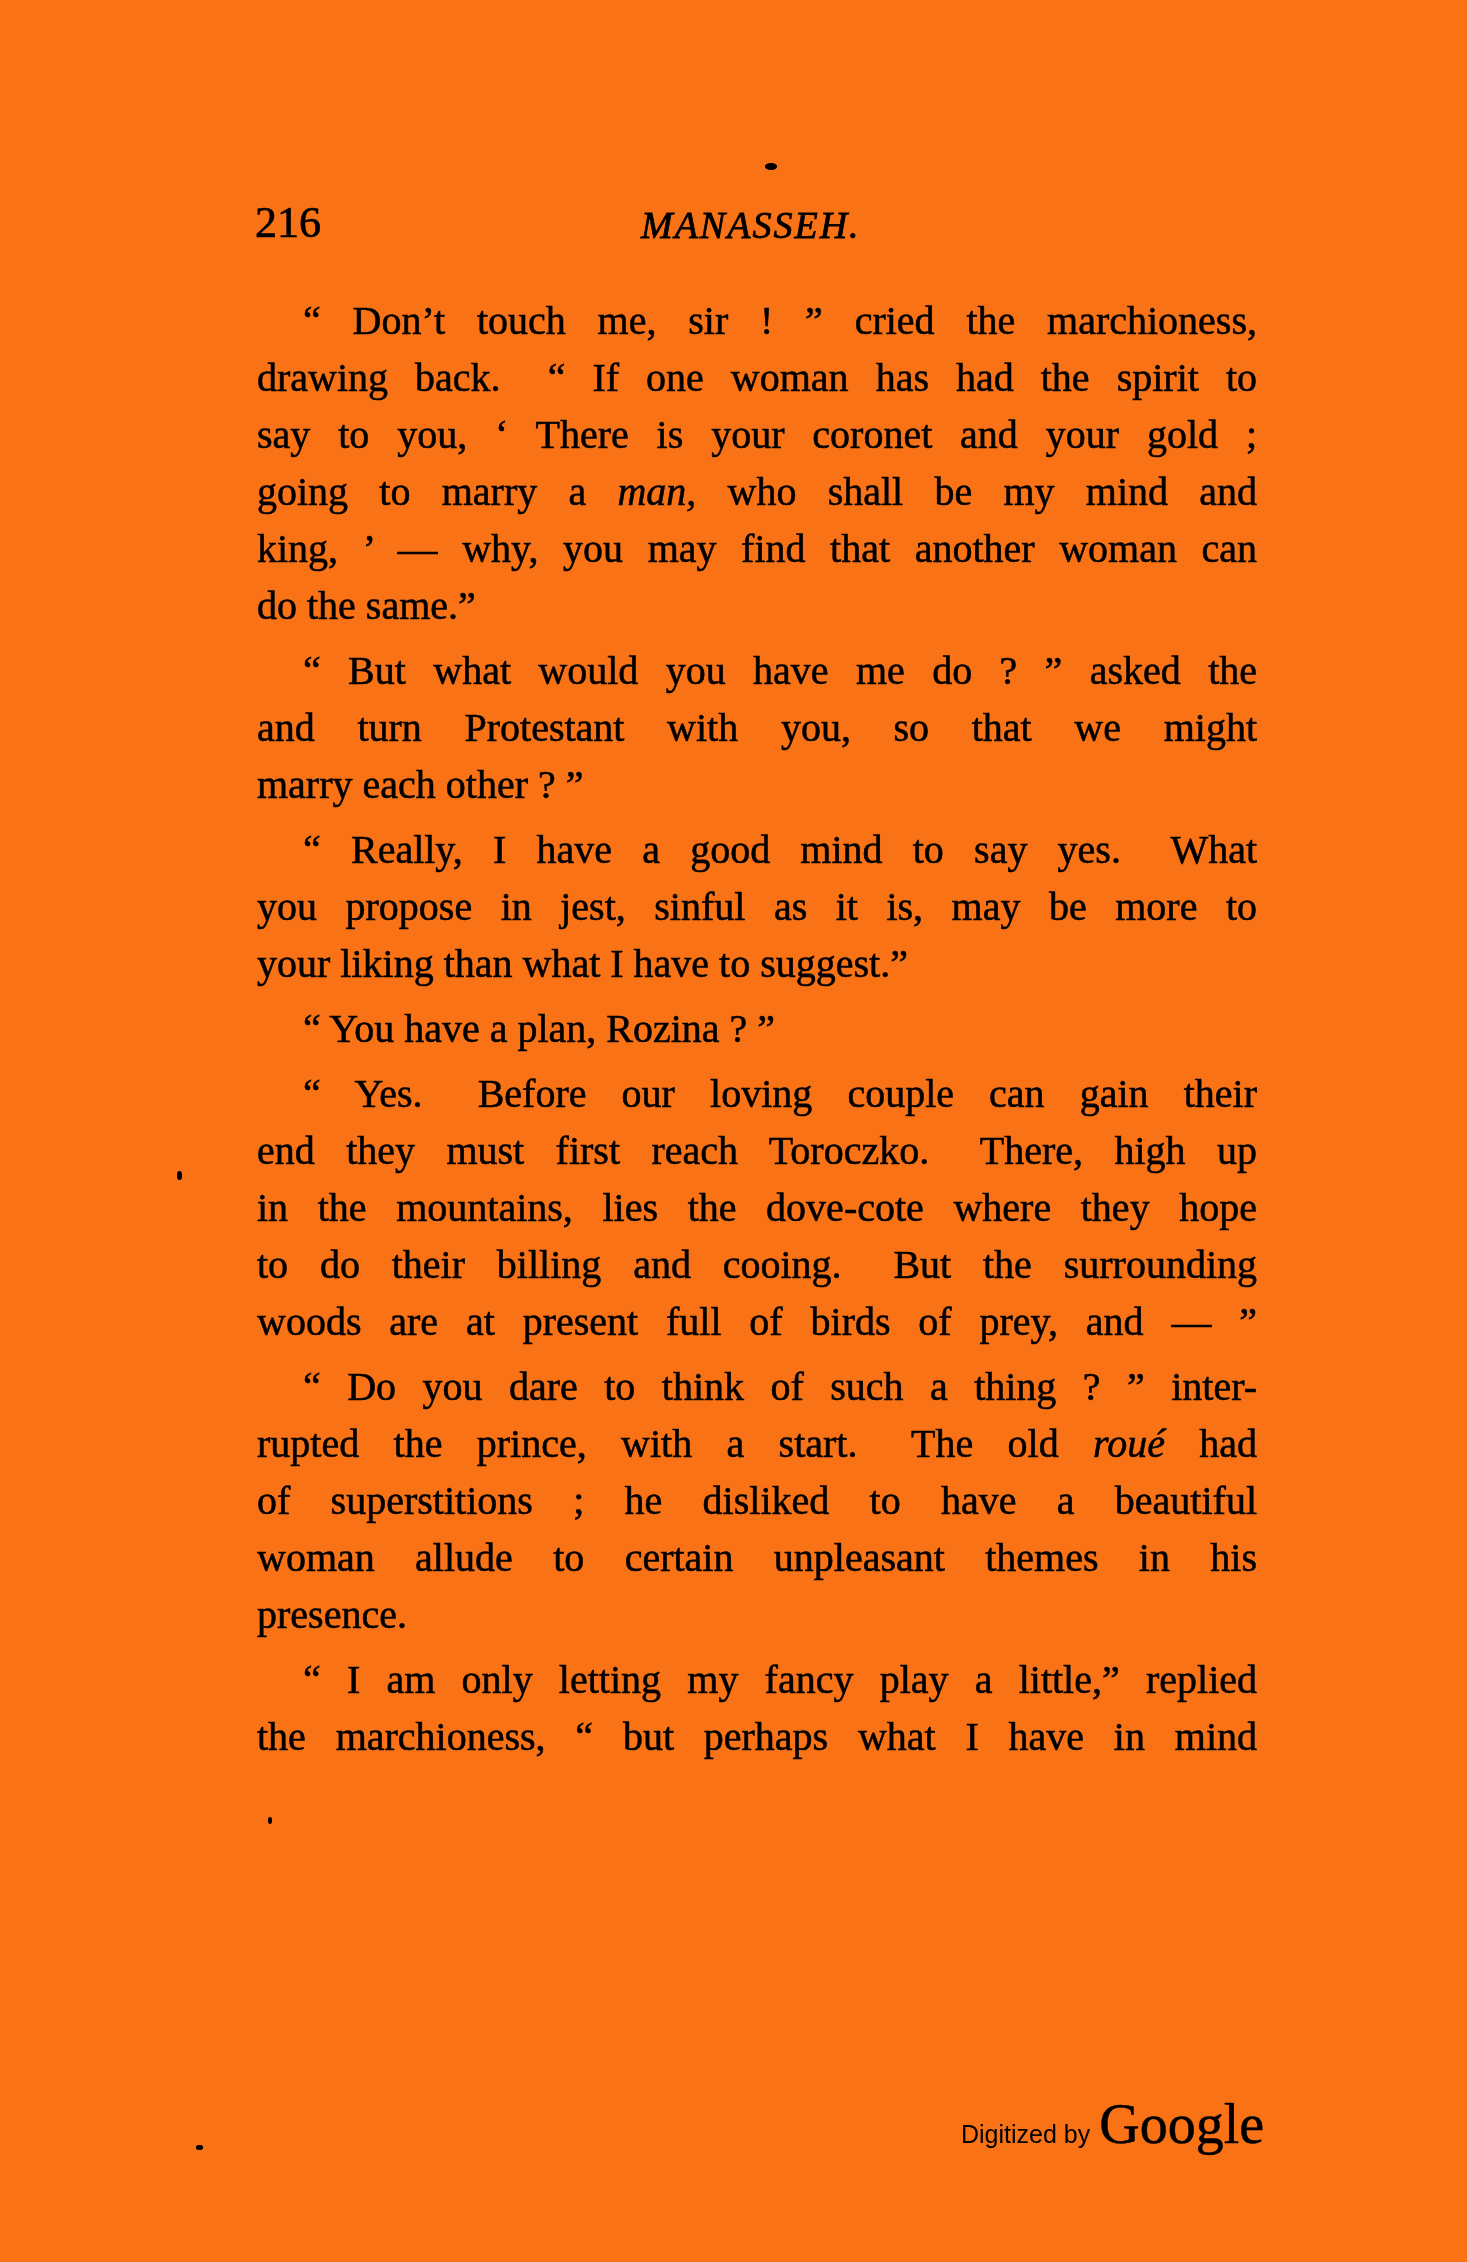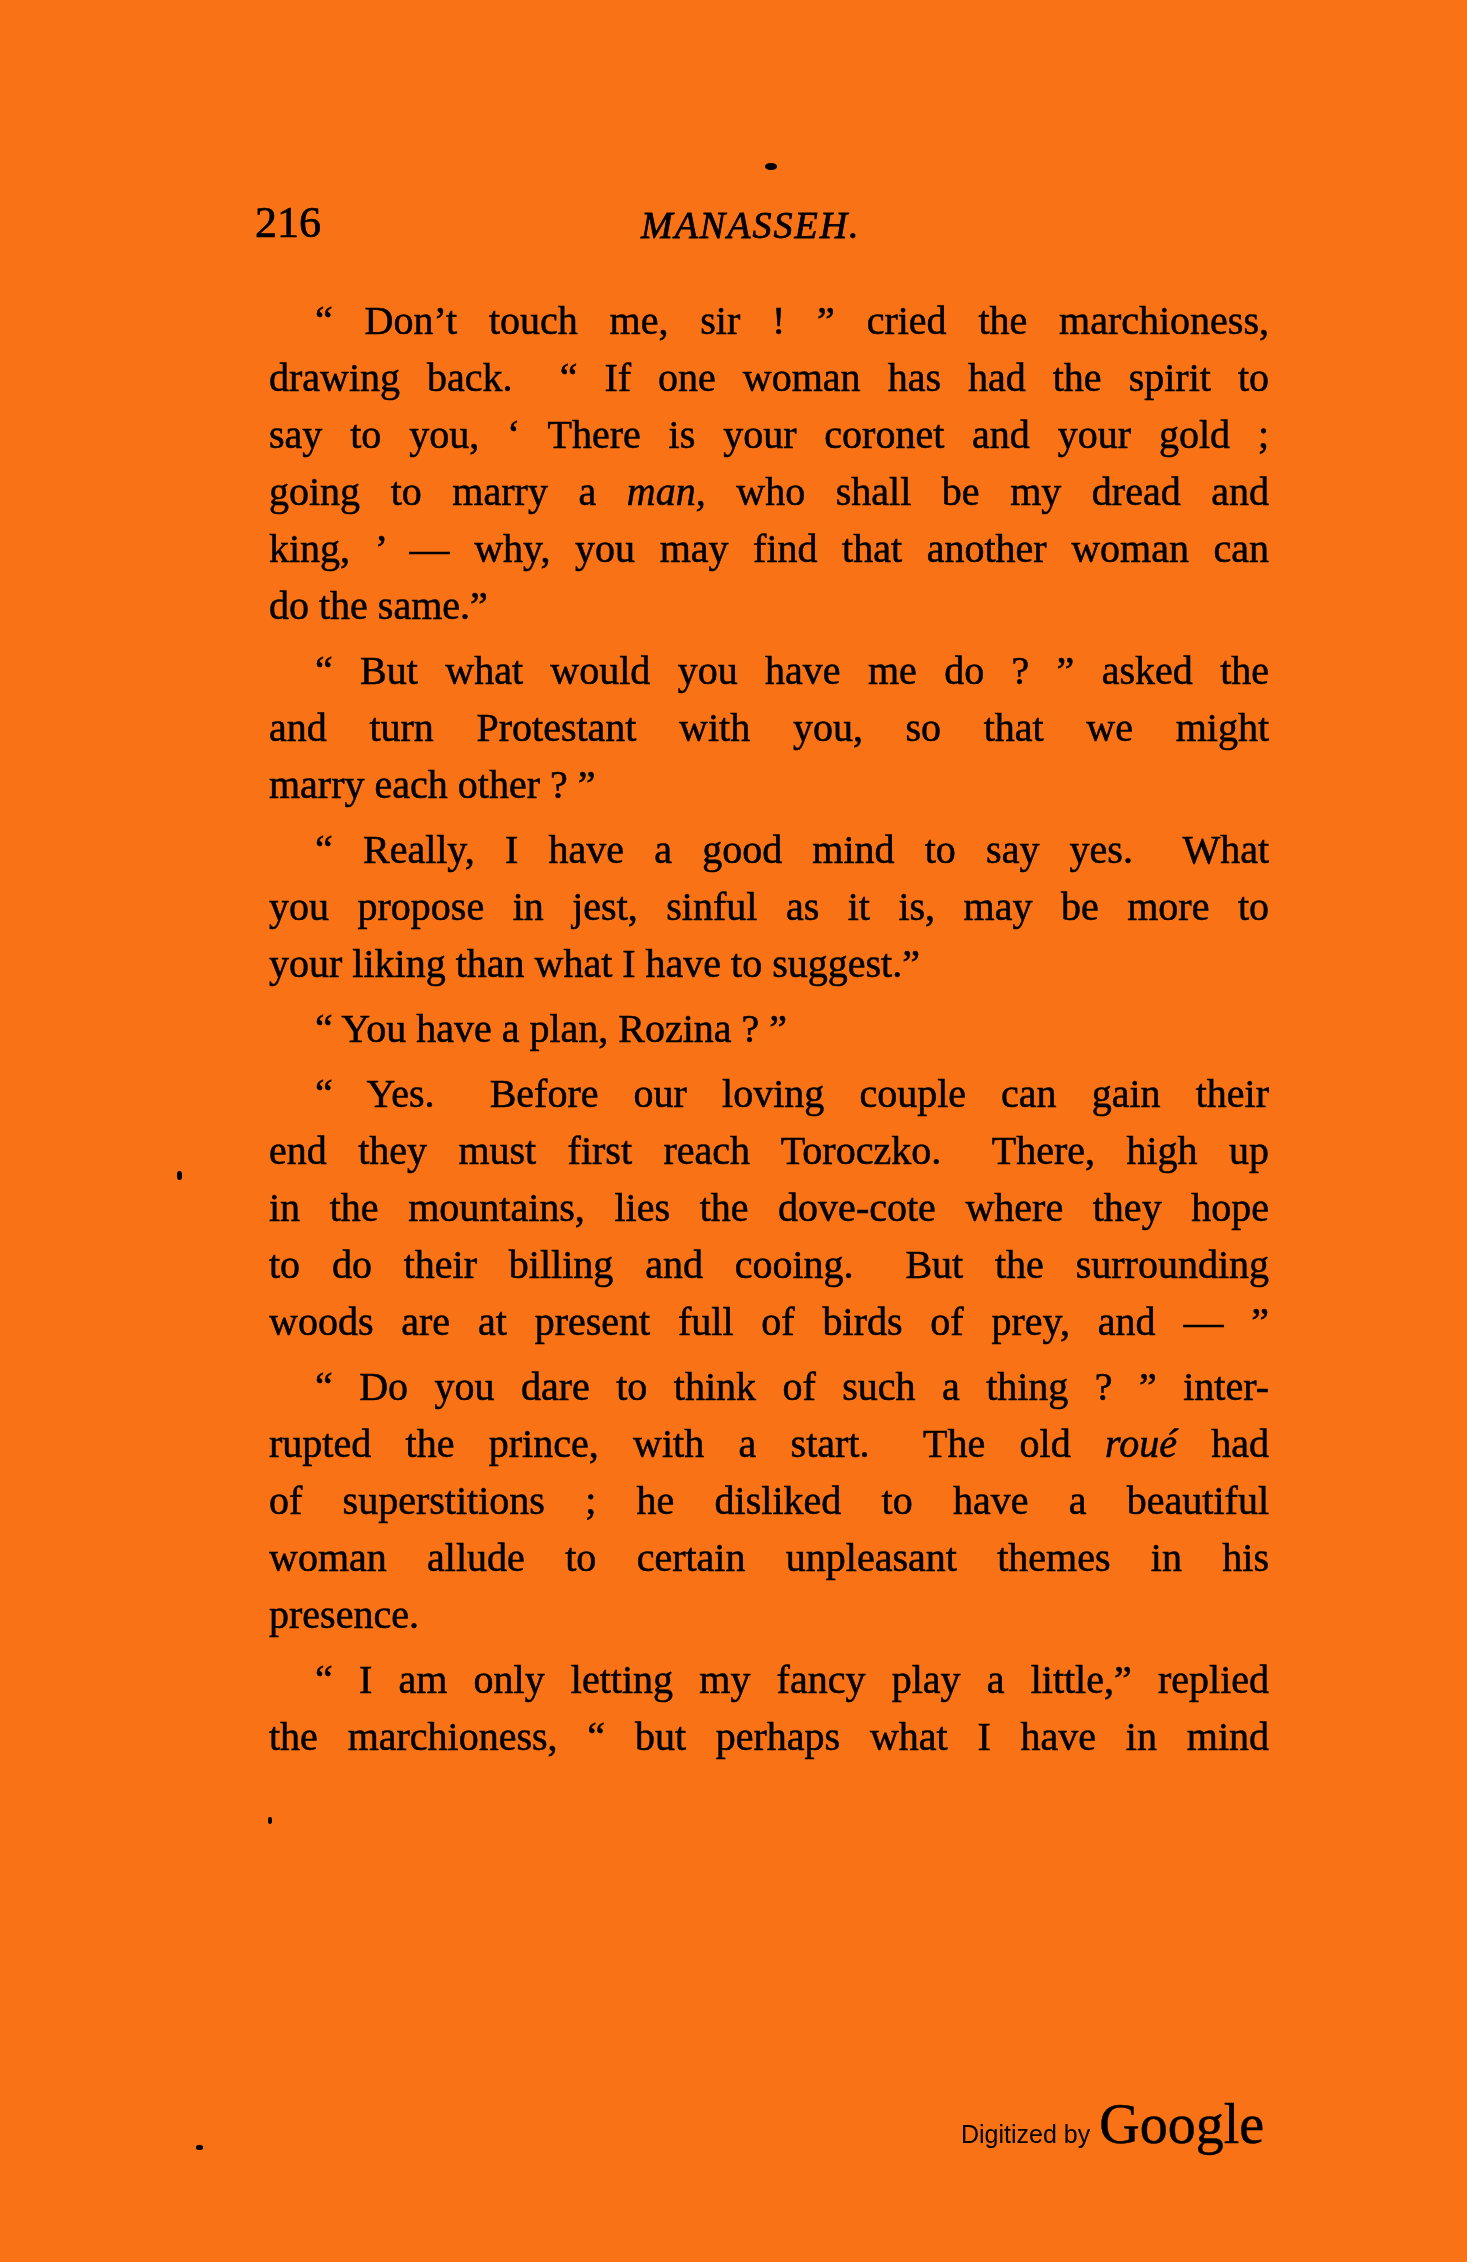--- a/index.html
+++ b/index.html
@@ -16,21 +16,21 @@
     font-size:44px; line-height:1; font-weight:normal;
     -webkit-text-stroke:0.7px #000;
   }
   .running-header {
     position:absolute; left:641px; top:206px;
     font-size:38px; line-height:1; font-style:italic;
     letter-spacing:2px; -webkit-text-stroke:0.8px #000;
   }
 
   .text-block {
-    position:absolute; left:257px; top:292px; width:1000px;margin-left:12px;
+    position:absolute; left:257px; top:292px; width:1000px;
   }
   .line {
     font-size:40px; line-height:57px; height:57px;
     -webkit-text-stroke:0.55px #000;
     overflow:hidden; white-space:normal;
   }
   .line.just { text-align:justify; text-align-last:justify; }
   .line.indent { text-indent:46px; }
   .para + .para { margin-top:8px; }
   .it { font-style:italic; }
@@ -57,21 +57,21 @@
 <div class="page">
   <div class="page-number">216</div>
 
   <div class="running-header">MANASSEH.</div>
 
   <div class="text-block">
       <div class="para">
         <div class="line just indent"><span>“ Don’t touch me, sir ! ” cried the marchioness,</span></div>
         <div class="line just"><span>drawing back.  “ If one woman has had the spirit to</span></div>
         <div class="line just"><span>say to you, ‘ There is your coronet and your gold ;</span></div>
-        <div class="line just"><span>going to marry a </span><span class="it">man,</span><span> who shall be my dread and</span></div>
+        <div class="line just"><span>going to marry a </span><span class="it">man,</span><span> who shall be my mind and</span></div>
         <div class="line just"><span>king, ’ — why, you may find that another woman can</span></div>
         <div class="line"><span>do the same.”</span></div>
       </div>
       <div class="para">
         <div class="line just indent"><span>“ But what would you have me do ? ” asked the</span></div>
         <div class="line just"><span>and turn Protestant with you, so that we might</span></div>
         <div class="line"><span>marry each other ? ”</span></div>
       </div>
       <div class="para">
         <div class="line just indent"><span>“ Really, I have a good mind to say yes.  What</span></div>

